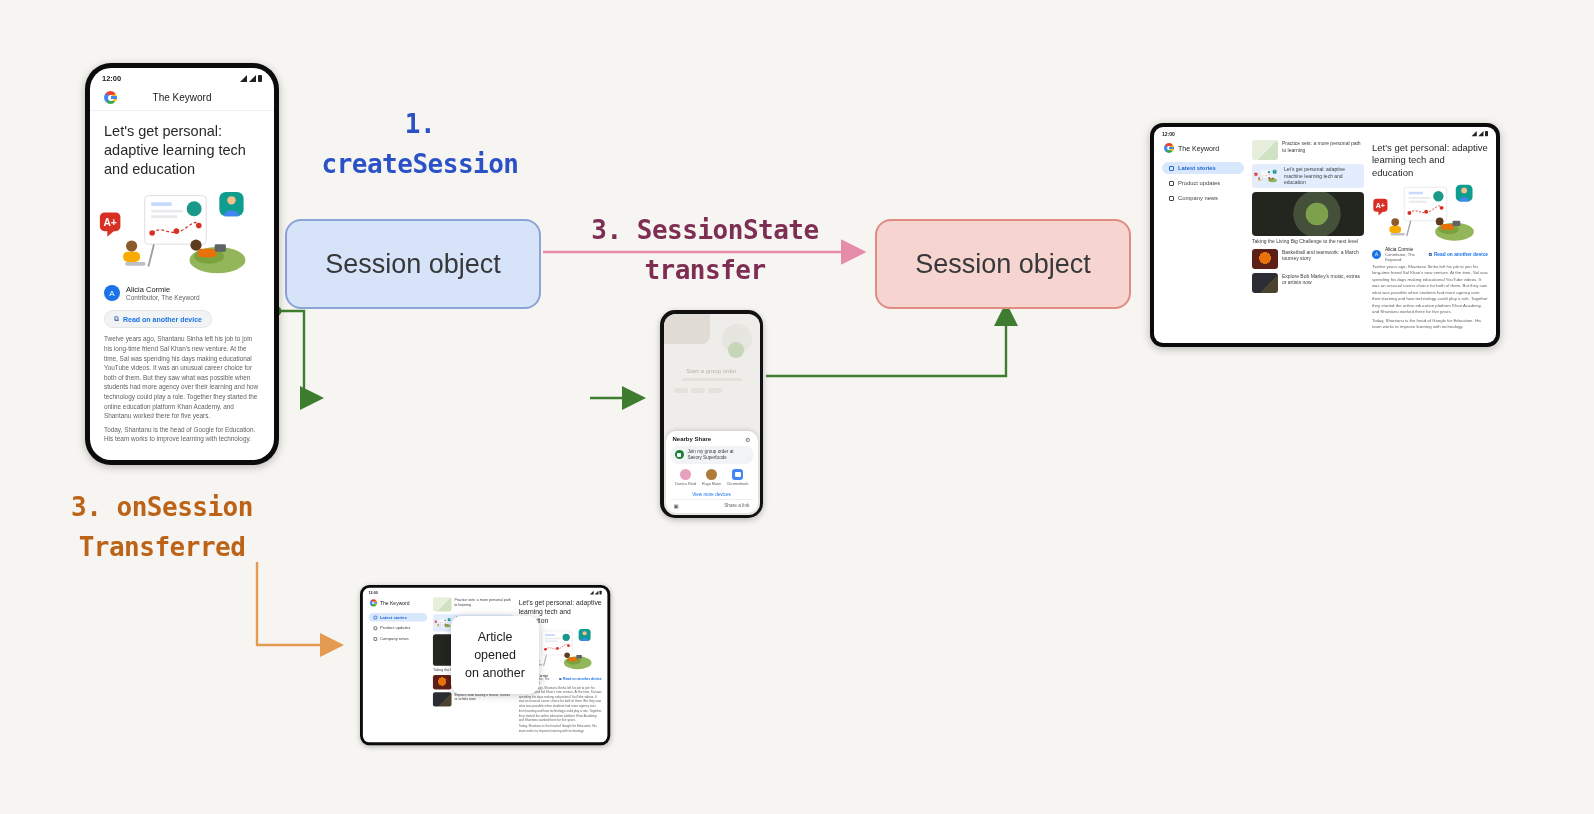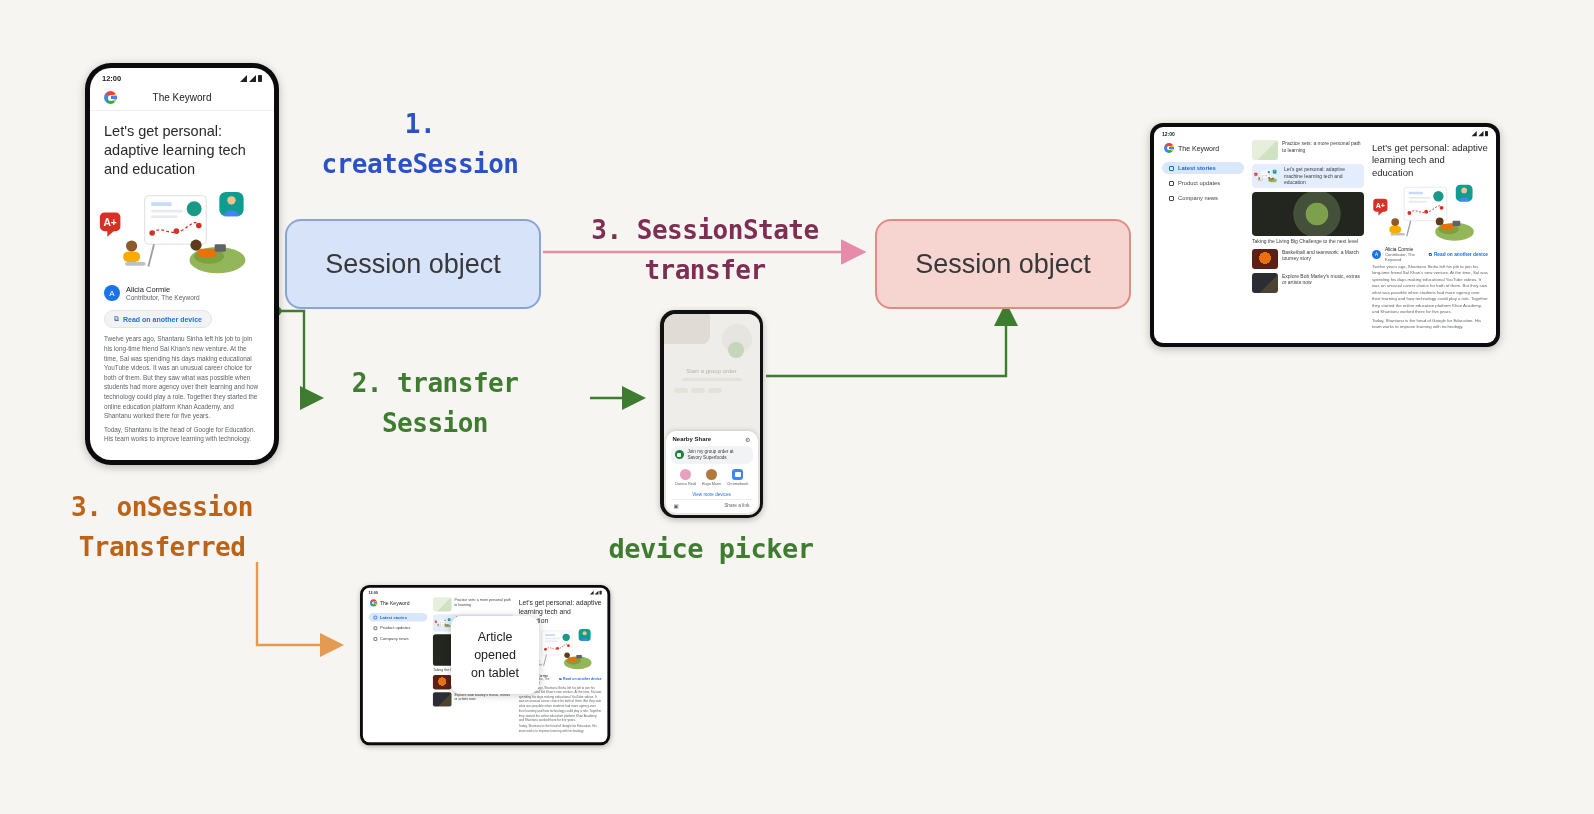--- a/index.html
+++ b/index.html
@@ -151,27 +151,24 @@
     <circle cx="277" cy="311" r="4.5" style="fill:var(--arrow-green)"></circle>
     <path d="M277 311 H304 V398 H318" fill="none" stroke-width="2.4" style="stroke:var(--arrow-green)" marker-end="url(#m-green)"></path>
     <path d="M590 398 H640" fill="none" stroke-width="2.4" style="stroke:var(--arrow-green)" marker-end="url(#m-green)"></path>
     <path d="M766 376 H1006 V308" fill="none" stroke-width="2.4" style="stroke:var(--arrow-green)" marker-end="url(#m-green)"></path>
     <path d="M543 252 H860" fill="none" stroke-width="2.6" style="stroke:var(--arrow-pink)" marker-end="url(#m-pink)"></path>
     <path d="M257 562 V645 H338" fill="none" stroke-width="2.4" style="stroke:var(--arrow-orange)" marker-end="url(#m-orange)"></path>
   </svg>
 
   <div class="step-label step1">1.
 createSession</div>
-  <div class="step-label step2">2. transfer
-Session</div>
   <div class="step-label step3">3. SessionState
 transfer</div>
   <div class="step-label step4">3. onSession
 Transferred</div>
-  <div class="picker-caption">device picker</div>
 
   <div class="session-box blue">Session object</div>
   <div class="session-box red">Session object</div>
 
   <div class="phone">
     <div class="phone-screen">
       <div class="statusbar">
         <span class="time">12:00</span>
         <span class="sicons">
             <i class="tri"></i>
@@ -525,15 +522,15 @@
         </div>
         <p class="t-bodytext">Twelve years ago, Shantanu Sinha left his job to join his long-time friend Sal Khan's new venture. At the time, Sal was spending his days making educational YouTube videos. It was an unusual career choice for both of them. But they saw what was possible when students had more agency over their learning and how technology could play a role. Together they started the online education platform Khan Academy, and Shantanu worked there for five years.</p>
         <p class="t-bodytext">Today, Shantanu is the head of Google for Education. His team works to improve learning with technology.</p>
       </div>
     </div>
   </div>
 </div>
 
   <div class="tooltip">Article
 opened
-on tablet</div>
+on another</div>
 
 </div>
 
 </body></html>

